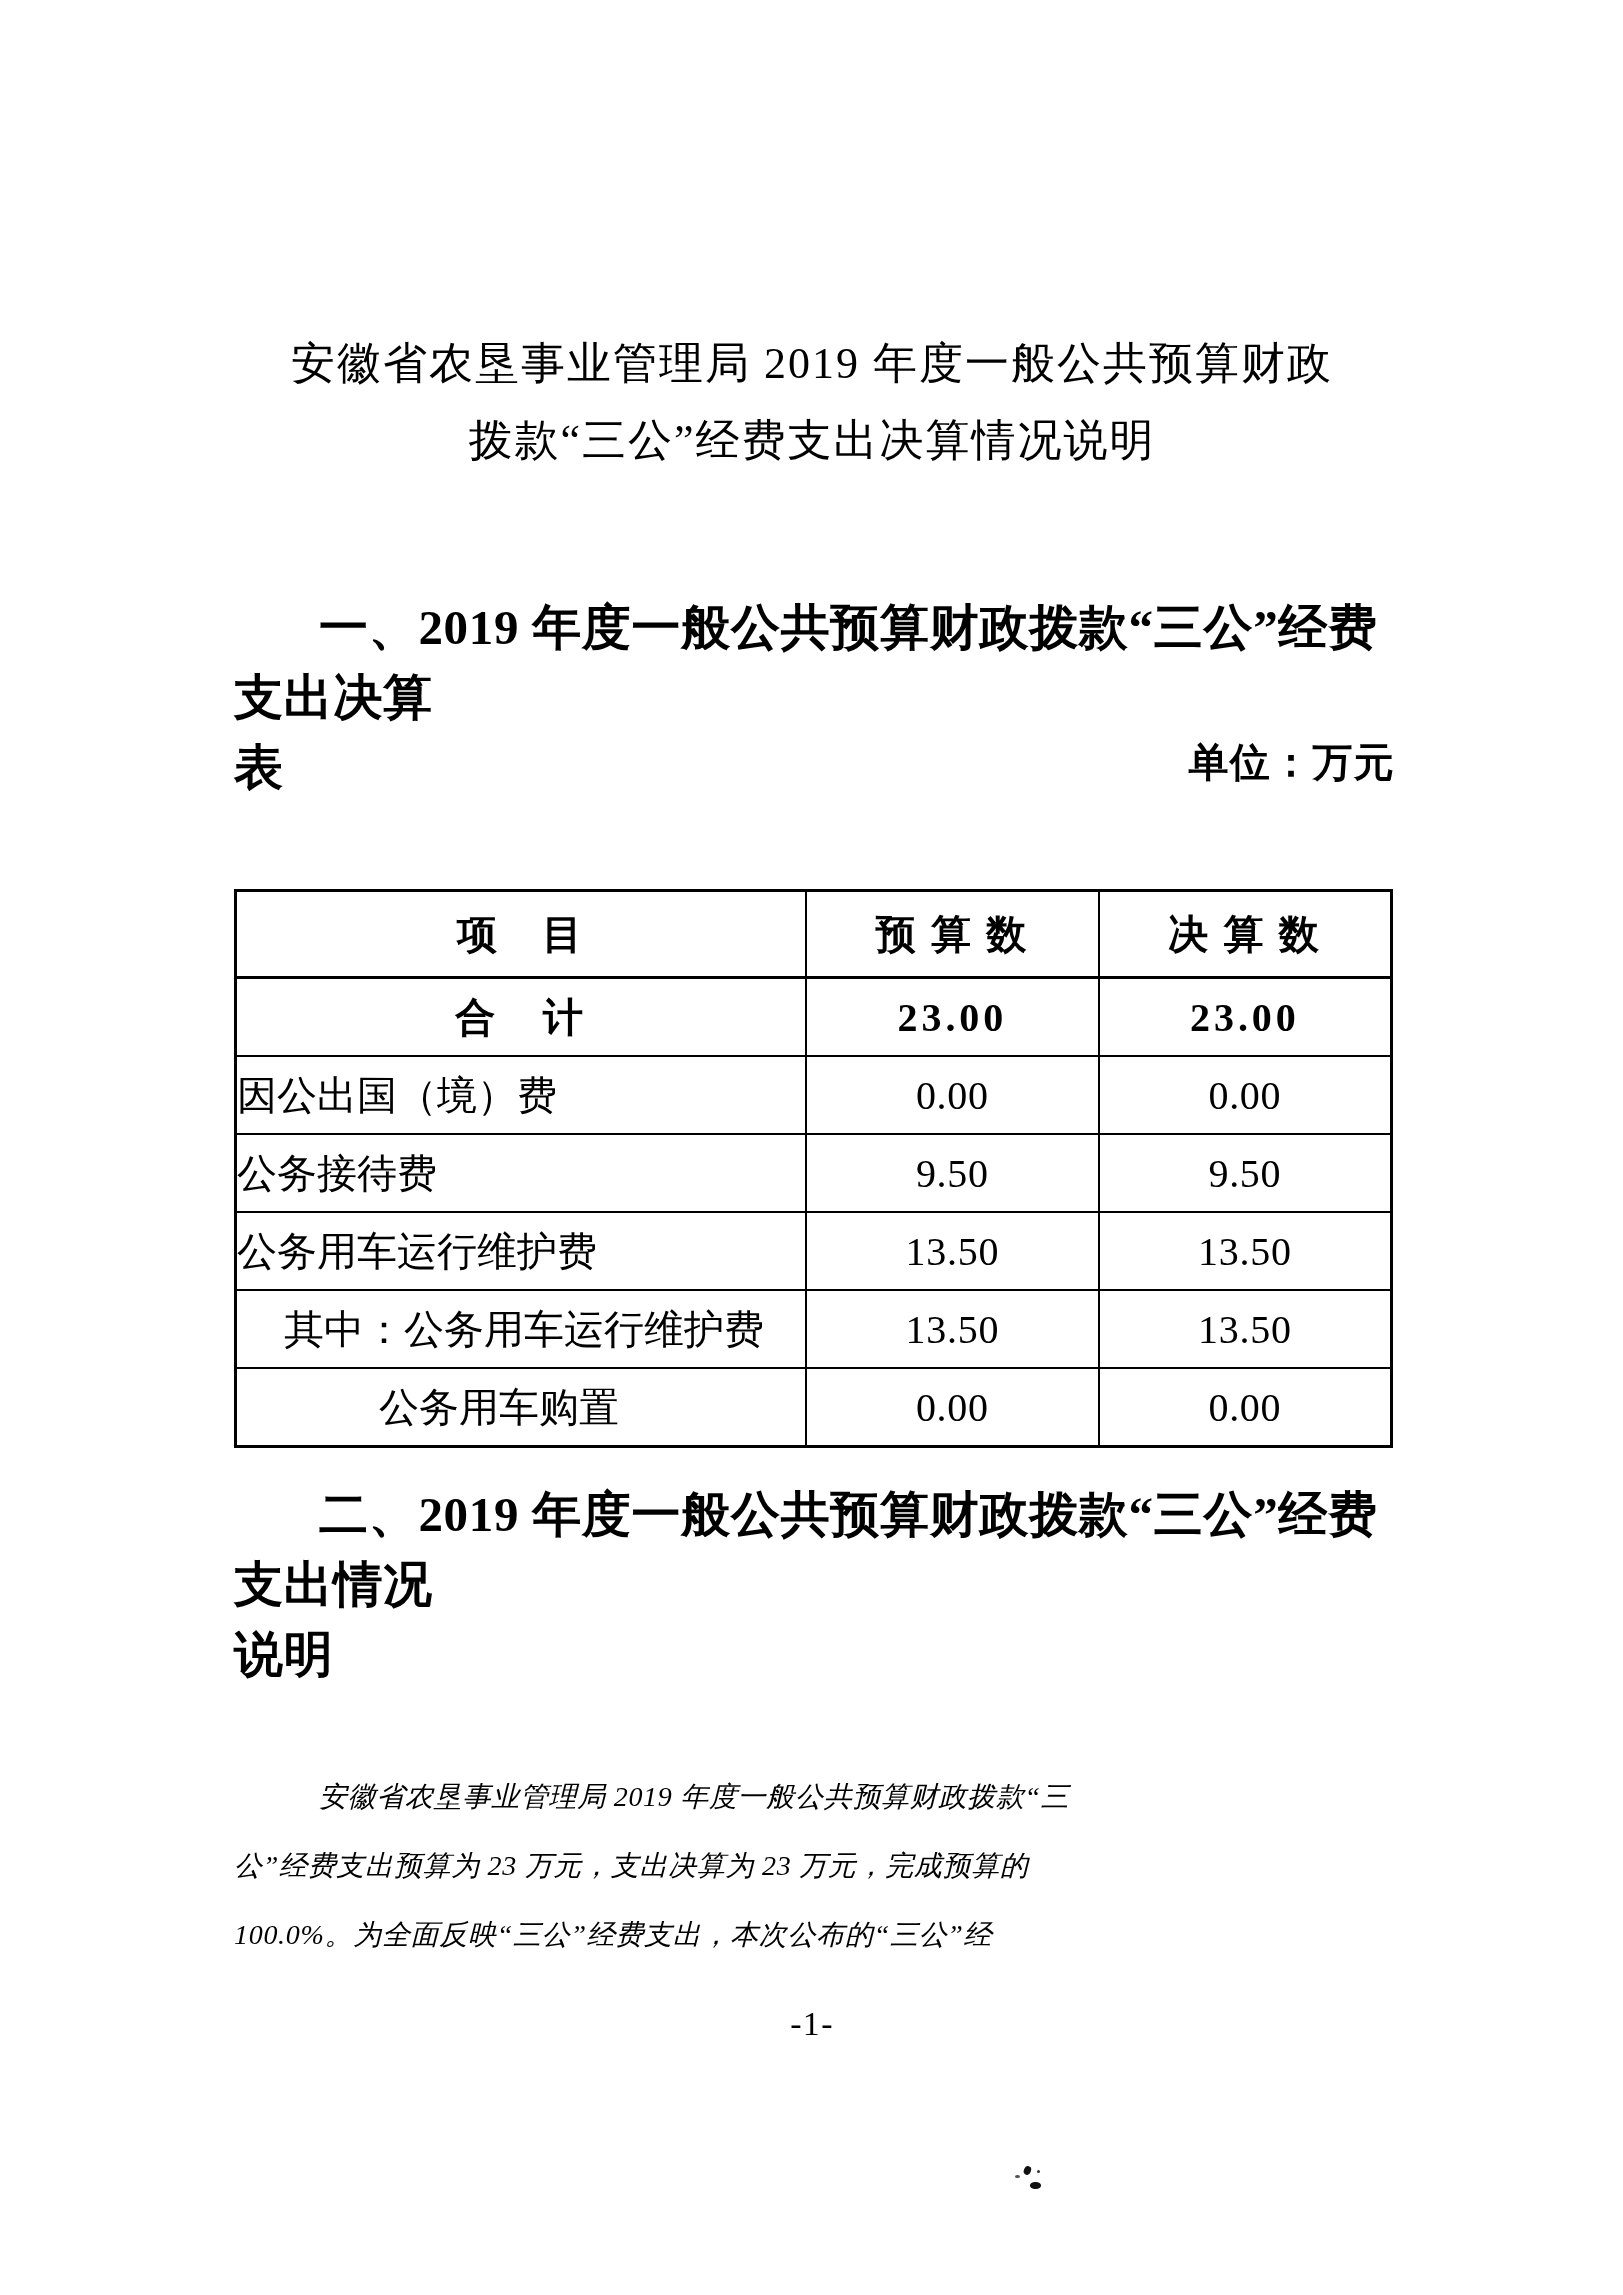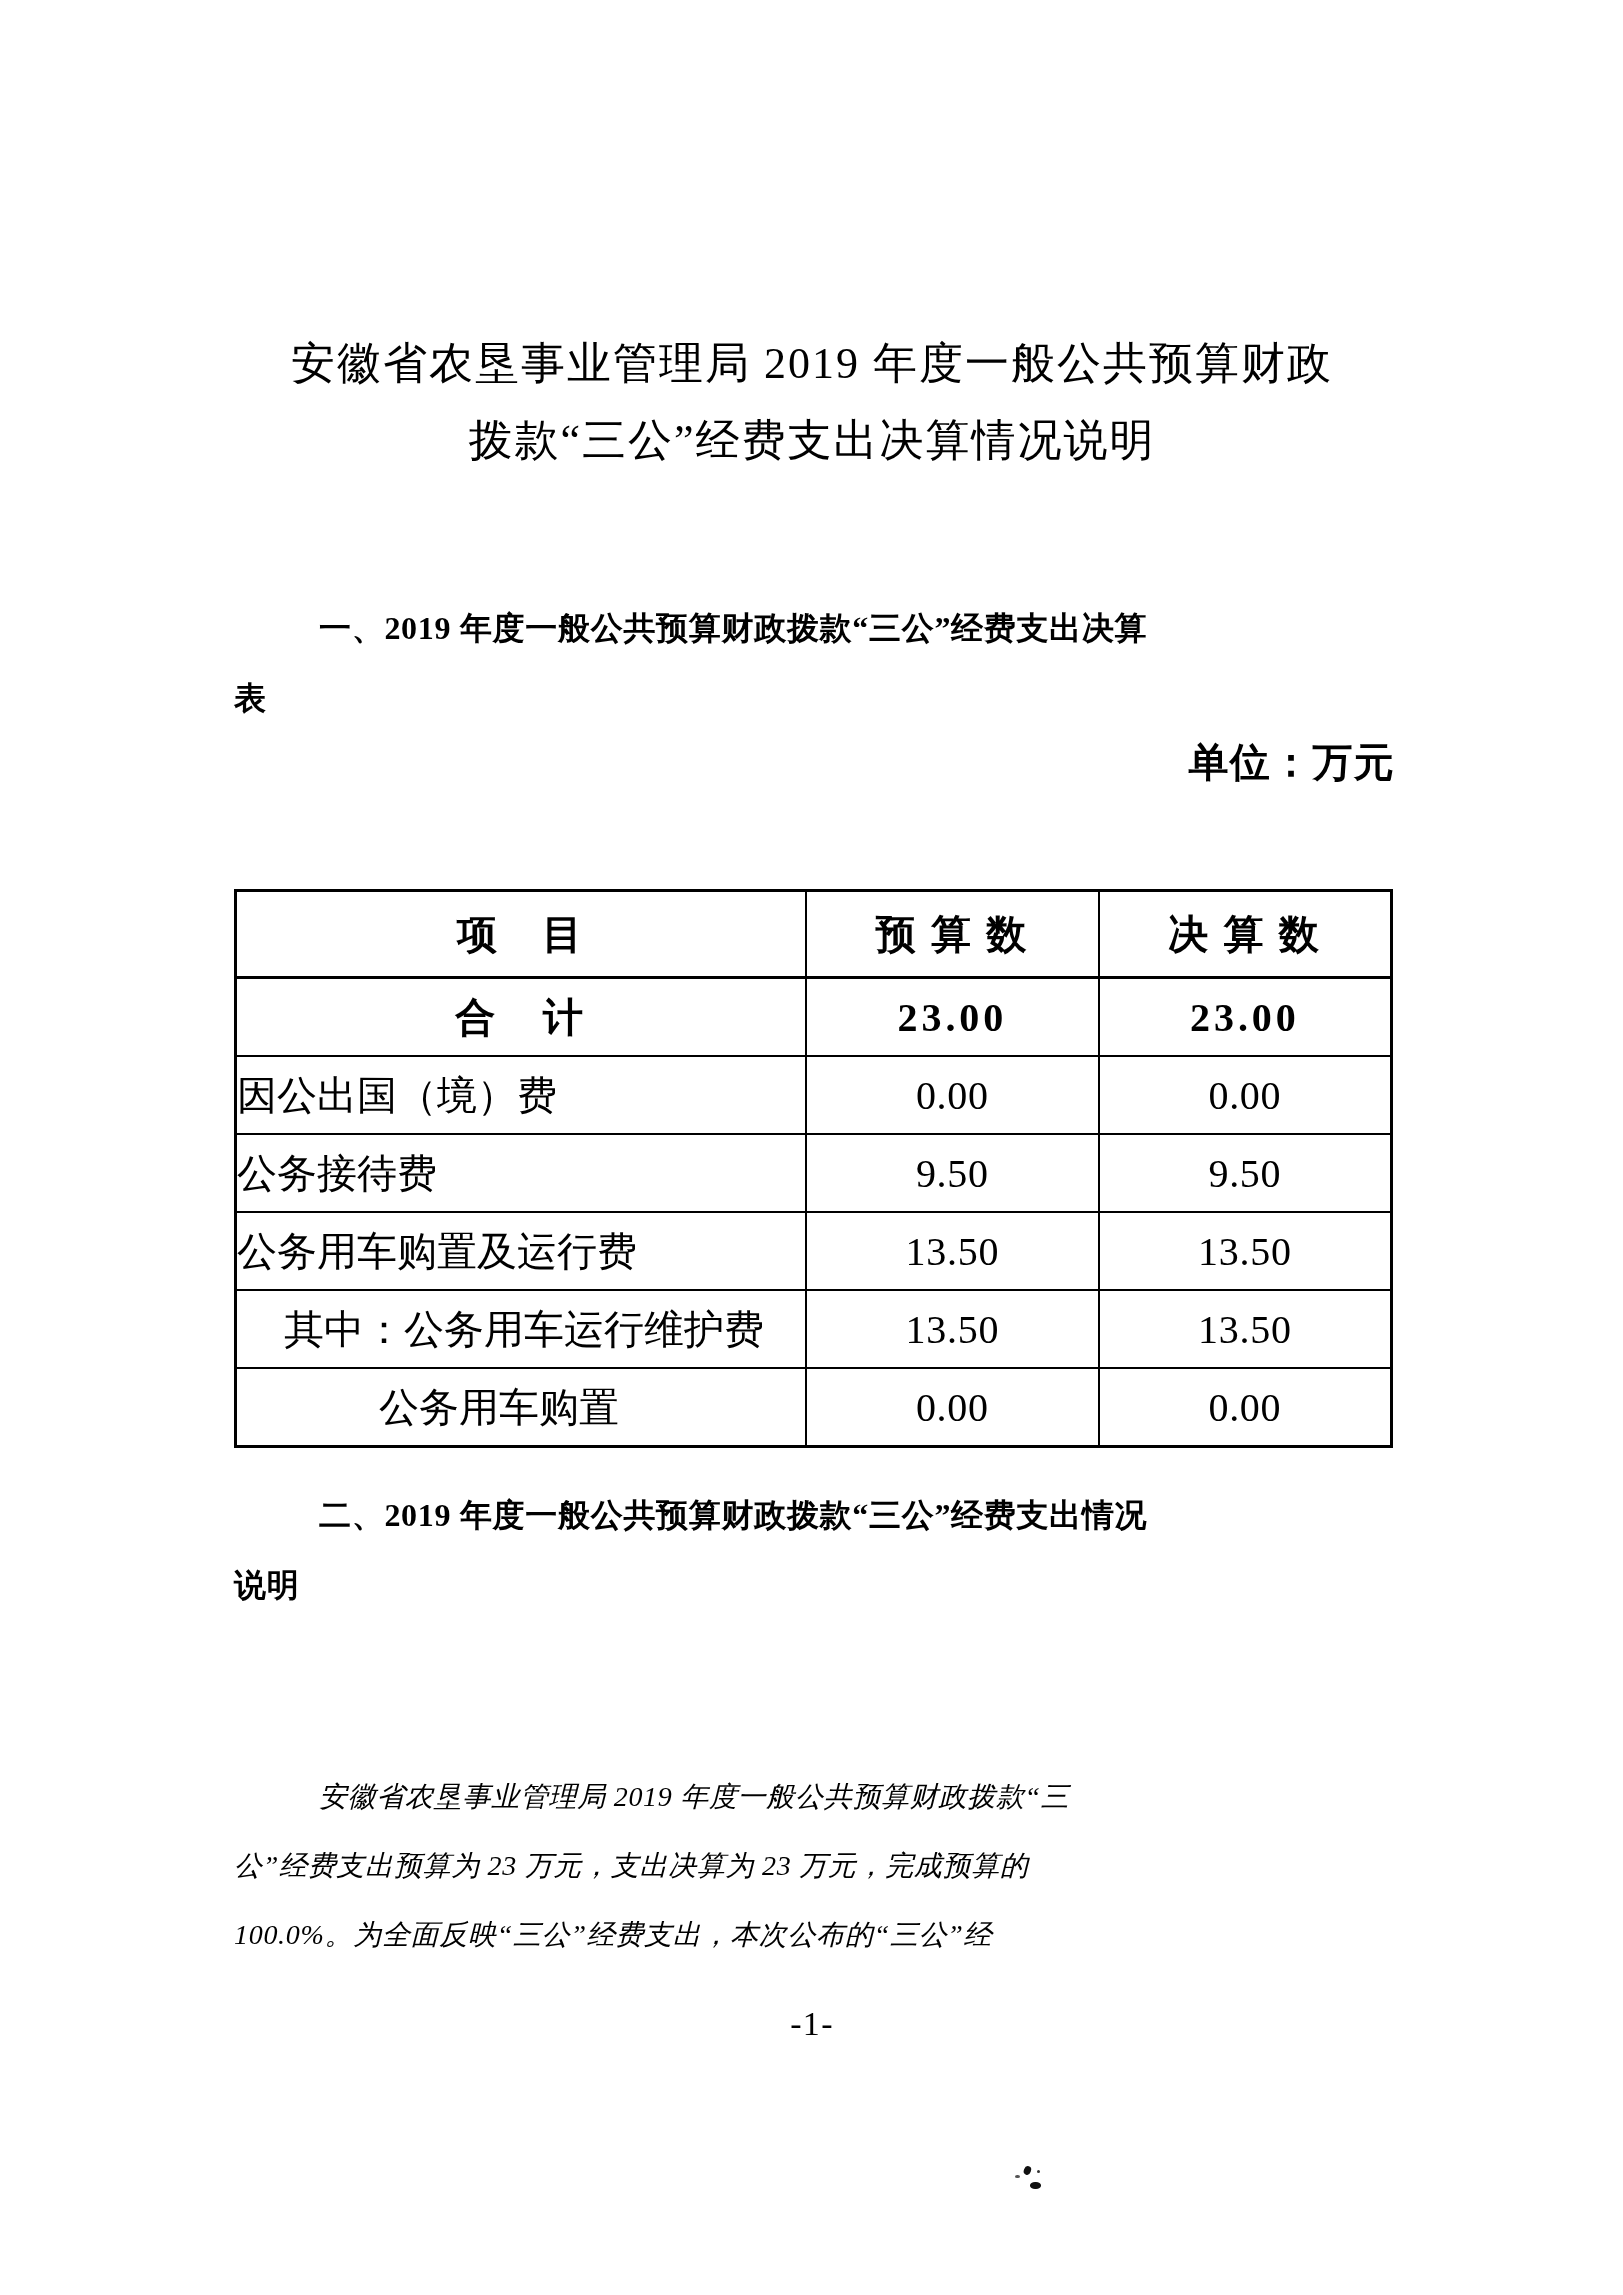--- a/index.html
+++ b/index.html
@@ -22,21 +22,21 @@
     font-size: 44px;
     font-weight: 400;
     line-height: 77px;
     letter-spacing: 2px;
   }
 
   
   .col { left: 234px; width: 1162px; }
 
   .heading {
-    font-size: 32px;
+    font-size: 49px;
     font-weight: 700;
     line-height: 70px;
     letter-spacing: 0.7px;
   }
   .indent2 { text-indent: 85px; }
 
   .unit-label {
     top: 735px; right: 229px;
     font-size: 40px;
     font-weight: 700;
@@ -137,21 +137,21 @@
           <td class="item">因公出国（境）费</td>
           <td class="num">0.00</td>
           <td class="num">0.00</td>
         </tr>
         <tr>
           <td class="item">公务接待费</td>
           <td class="num">9.50</td>
           <td class="num">9.50</td>
         </tr>
         <tr>
-          <td class="item">公务用车购置及运行费</td>
+          <td class="item">公务用车运行维护费</td>
           <td class="num">13.50</td>
           <td class="num">13.50</td>
         </tr>
         <tr>
           <td class="item ind1">其中：公务用车运行维护费</td>
           <td class="num">13.50</td>
           <td class="num">13.50</td>
         </tr>
         <tr>
           <td class="item ind2">公务用车购置</td>

